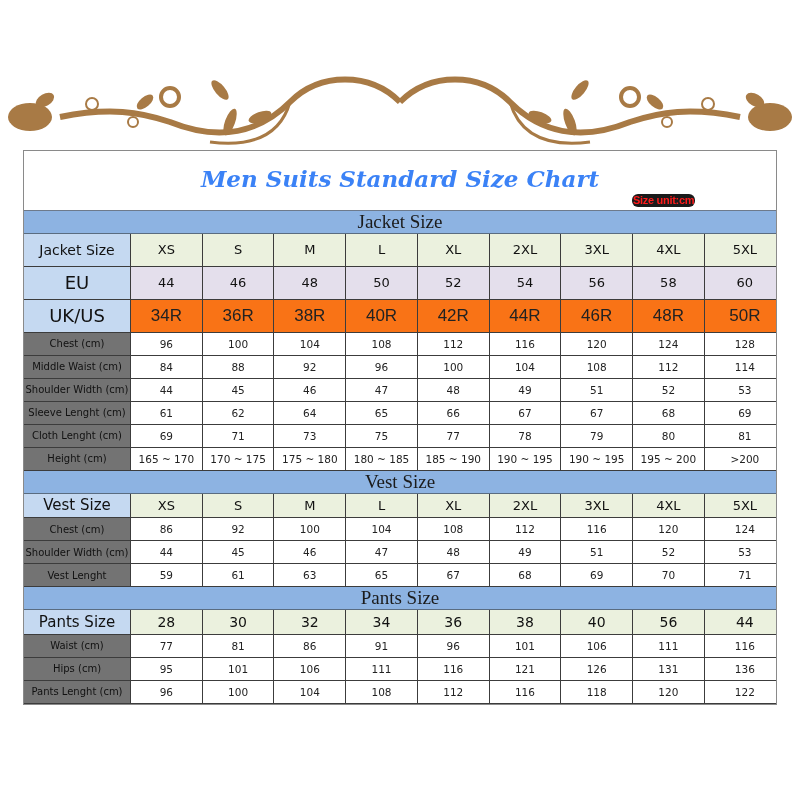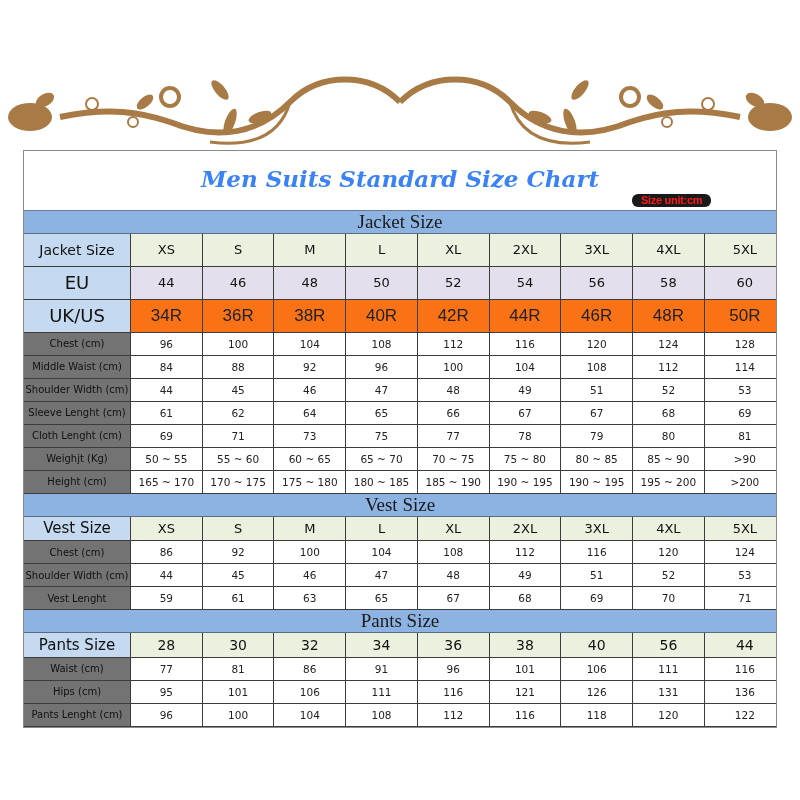--- a/index.html
+++ b/index.html
@@ -1,21 +1,21 @@
 <!DOCTYPE html>
 <html><head>
 <meta charset="utf-8">
 <style>
   html, body { margin:0; padding:0; }
   body { width:800px; height:800px; background:#ffffff; position:relative; overflow:hidden; font-family:"DejaVu Sans", sans-serif; }
   .ornament { position:absolute; left:0; top:62px; width:800px; height:90px; }
   .chart { position:absolute; left:23px; top:150px; width:754px; border:1px solid #8a8a8a; box-sizing:border-box; }
   .title-box { height:59px; position:relative; background:#fff; border-bottom:1px solid #6d7a8c; }
   .title { position:absolute; left:0; right:0; top:14px; text-align:center; font-family:"DejaVu Serif", serif; font-weight:bold; font-style:italic; font-size:23px; color:#3b82f6; }
-  .unit { position:absolute; left:608px; top:43px; font-family:"Liberation Sans", sans-serif; font-weight:bold; font-size:11px; color:#ff1a1a; background:#1a1a1a; border-radius:6px; padding:0 9px; line-height:13px; letter-spacing:-0.3px; }
+  .unit { position:absolute; left:608px; top:43px; font-family:"Liberation Sans", sans-serif; font-weight:bold; font-size:11px; color:#ff1a1a; background:#1a1a1a; border-radius:6px; padding:0 1px; line-height:13px; letter-spacing:-0.3px; }
   .band { height:22px; background:#8db3e2; border-bottom:1px solid #5a6c80; text-align:center; font-family:"Liberation Serif", serif; font-size:19px; line-height:22px; color:#1b1b1b; }
   table { border-collapse:collapse; width:100%; table-layout:fixed; }
   td { border:1px solid #3c3c3c; text-align:center; padding:0; overflow:hidden; white-space:nowrap; }
   td.lbl { width:106px; }
   tr:first-child td { border-top:none; }
   td:first-child { border-left:none; }
   td:last-child { border-right:none;padding-left:9px; }
   .hdr-lbl { background:#c5d9f1; font-family:"DejaVu Sans", sans-serif; font-size:14px; color:#111; }
   .hdr-cell { background:#ebf1de; font-size:13px; color:#111; }
   .eu-cell { background:#e4dfec; font-size:13px; color:#111; }
@@ -161,32 +161,20 @@
       <td class="val">71</td>
       <td class="val">73</td>
       <td class="val">75</td>
       <td class="val">77</td>
       <td class="val">78</td>
       <td class="val">79</td>
       <td class="val">80</td>
       <td class="val">81</td>
     </tr>
     <tr class="r-data">
-      <td class="lbl row-lbl">Weighjt (Kg)</td>
-      <td class="val">50 ~ 55</td>
-      <td class="val">55 ~ 60</td>
-      <td class="val">60 ~ 65</td>
-      <td class="val">65 ~ 70</td>
-      <td class="val">70 ~ 75</td>
-      <td class="val">75 ~ 80</td>
-      <td class="val">80 ~ 85</td>
-      <td class="val">85 ~ 90</td>
-      <td class="val">&gt;90</td>
-    </tr>
-    <tr class="r-data">
       <td class="lbl row-lbl">Height (cm)</td>
       <td class="val">165 ~ 170</td>
       <td class="val">170 ~ 175</td>
       <td class="val">175 ~ 180</td>
       <td class="val">180 ~ 185</td>
       <td class="val">185 ~ 190</td>
       <td class="val">190 ~ 195</td>
       <td class="val">190 ~ 195</td>
       <td class="val">195 ~ 200</td>
       <td class="val">&gt;200</td>

